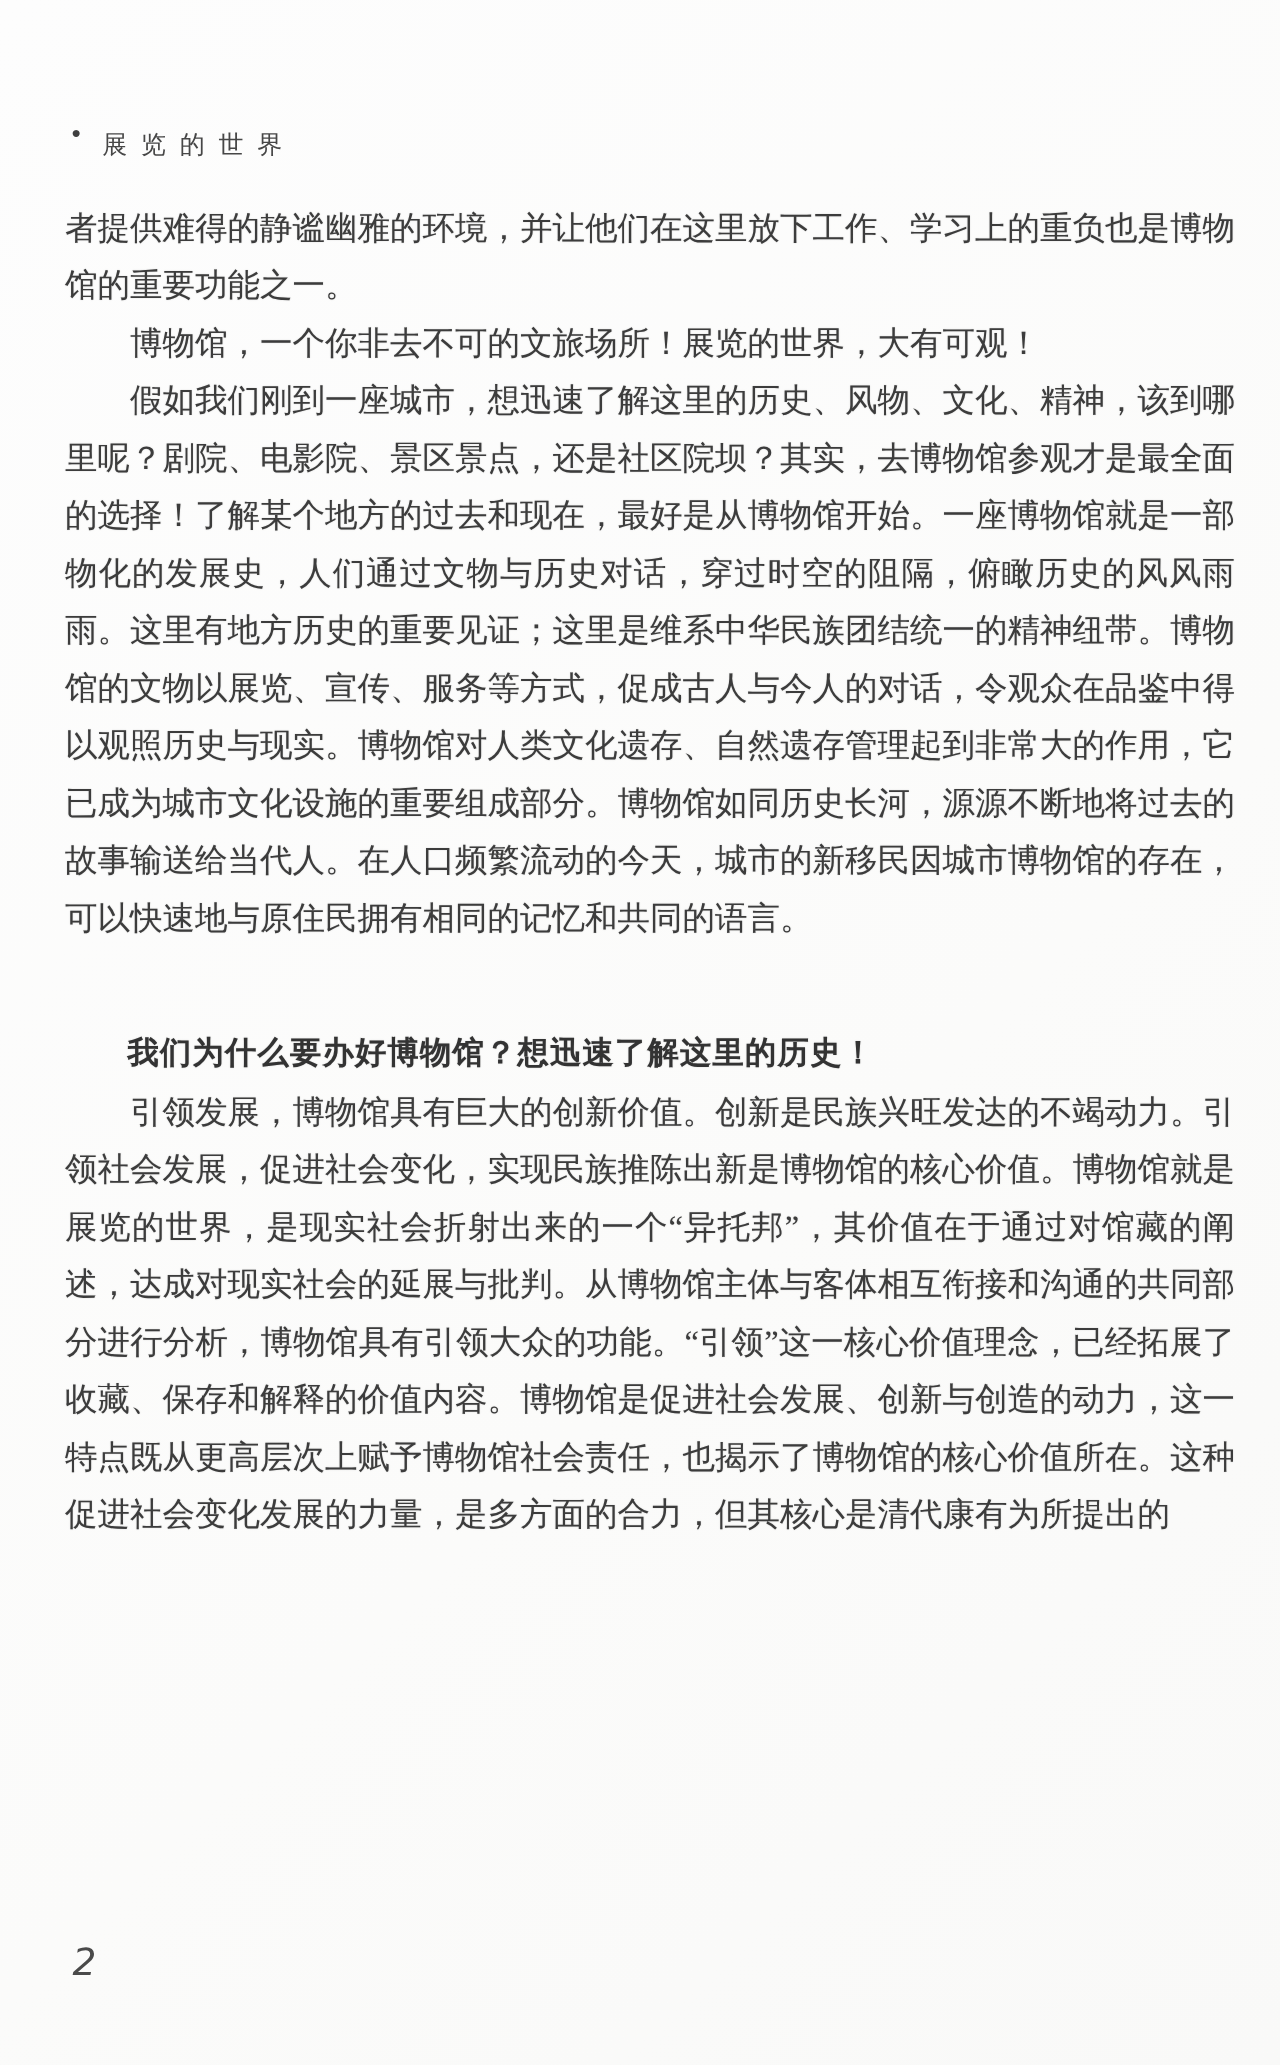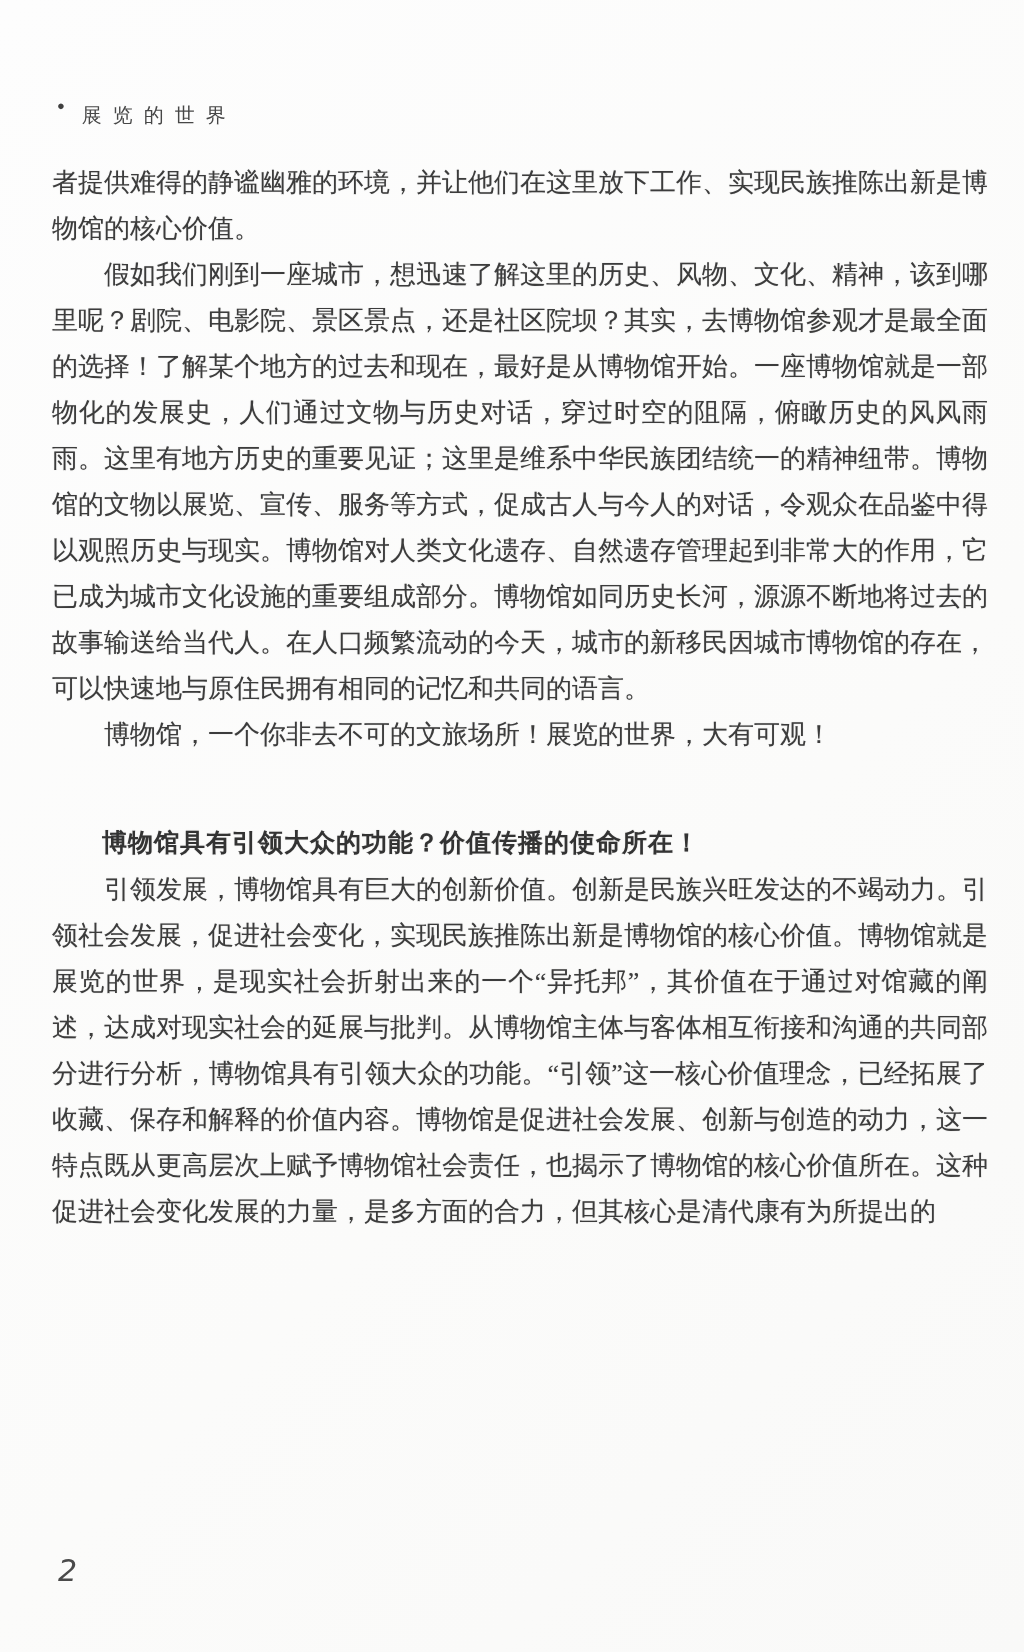--- a/index.html
+++ b/index.html
@@ -79,22 +79,22 @@
 <body>
 
 <div class="page">
 
   <div class="running-header">
     <span class="bullet">●</span>
     <span class="header-title">展览的世界</span>
   </div>
 
   <div class="body-text">
-    <p class="para no-indent">者提供难得的静谧幽雅的环境，并让他们在这里放下工作、实现民族推陈出新是博物馆的核心价值。</p>
+    <p class="para no-indent">者提供难得的静谧幽雅的环境，并让他们在这里放下工作、学习上的重负也是博物馆的重要功能之一。</p>
+    <p class="para">博物馆，一个你非去不可的文旅场所！展览的世界，大有可观！</p>
     <p class="para">假如我们刚到一座城市，想迅速了解这里的历史、风物、文化、精神，该到哪里呢？剧院、电影院、景区景点，还是社区院坝？其实，去博物馆参观才是最全面的选择！了解某个地方的过去和现在，最好是从博物馆开始。一座博物馆就是一部物化的发展史，人们通过文物与历史对话，穿过时空的阻隔，俯瞰历史的风风雨雨。这里有地方历史的重要见证；这里是维系中华民族团结统一的精神纽带。博物馆的文物以展览、宣传、服务等方式，促成古人与今人的对话，令观众在品鉴中得以观照历史与现实。博物馆对人类文化遗存、自然遗存管理起到非常大的作用，它已成为城市文化设施的重要组成部分。博物馆如同历史长河，源源不断地将过去的故事输送给当代人。在人口频繁流动的今天，城市的新移民因城市博物馆的存在，可以快速地与原住民拥有相同的记忆和共同的语言。</p>
-    <p class="para">博物馆，一个你非去不可的文旅场所！展览的世界，大有可观！</p>
-    <h2 class="section-heading">博物馆具有引领大众的功能？价值传播的使命所在！</h2>
+    <h2 class="section-heading">我们为什么要办好博物馆？想迅速了解这里的历史！</h2>
     <p class="para">引领发展，博物馆具有巨大的创新价值。创新是民族兴旺发达的不竭动力。引领社会发展，促进社会变化，实现民族推陈出新是博物馆的核心价值。博物馆就是展览的世界，是现实社会折射出来的一个“异托邦”，其价值在于通过对馆藏的阐述，达成对现实社会的延展与批判。从博物馆主体与客体相互衔接和沟通的共同部分进行分析，博物馆具有引领大众的功能。“引领”这一核心价值理念，已经拓展了收藏、保存和解释的价值内容。博物馆是促进社会发展、创新与创造的动力，这一特点既从更高层次上赋予博物馆社会责任，也揭示了博物馆的核心价值所在。这种促进社会变化发展的力量，是多方面的合力，但其核心是清代康有为所提出的</p>
   </div>
 
   <div class="page-number">2</div>
 
 </div>
 
 </body></html>

